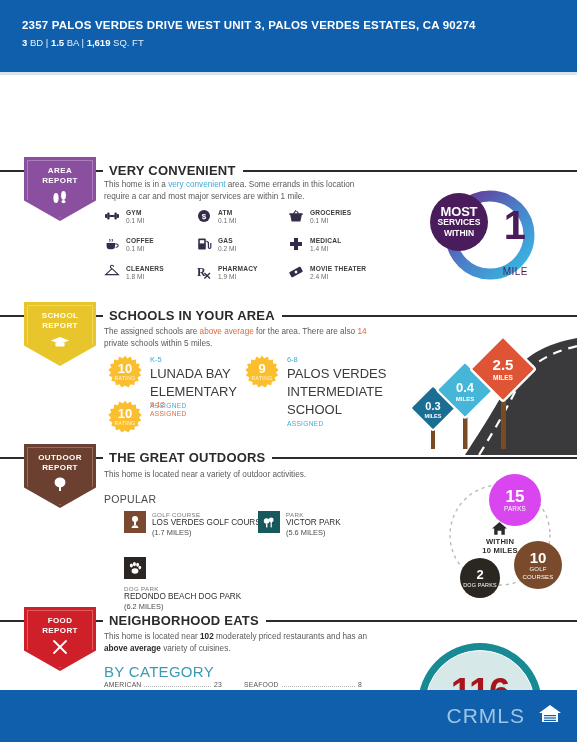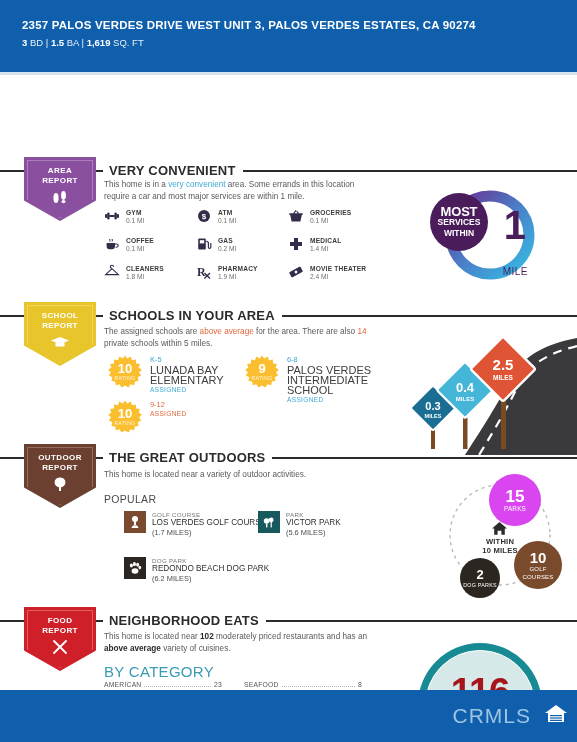--- a/index.html
+++ b/index.html
@@ -102,21 +102,21 @@
   .school { position: absolute; display: flex; gap: 8px; }
   .rate {
     position: relative; width: 34px; height: 34px; flex: 0 0 34px;
     display: flex; flex-direction: column; align-items: center; justify-content: center;
     color: #ffffff;
   }
   .rate .num { font-size: 13px; font-weight: bold; line-height: 12px; position: relative; z-index: 2; }
   .rate .lbl { font-size: 5px; letter-spacing: .4px; position: relative; z-index: 2; opacity: .85; }
   .school-info .grade { font-size: 7.4px; color: #3fa9d6; margin-bottom: 1px; }
   .school-info .grade.or { color: #e2683c; }
-  .school-info .nm { font-size: 11px; color: #3b3b3b; line-height: 10px; text-transform: uppercase; }
+  .school-info .nm { font-size: 13px; color: #3b3b3b; line-height: 18px; text-transform: uppercase; }
   .school-info .as { font-size: 6.6px; color: #3fa9d6; margin-top: 1px; letter-spacing: .3px; }
   .school-info .as.or { color: #e2683c; }
 
   
   .road-wrap { position: absolute; overflow: hidden; }
 
   
   .pop-title { position: absolute; font-size: 10.5px; color: #4a4a4a; letter-spacing: .3px; }
   .poi { position: absolute; display: flex; gap: 6px; align-items: flex-start; margin-left: 20px; }
   .poi-ico {
@@ -169,21 +169,21 @@
     width: 11px; height: 11px; background: #c2212a; color: #fff;
     display: flex; align-items: center; justify-content: center; font-size: 8px;
   }
   .fc-plus { font-size: 10px; color: #4a4a4a; margin-left: 2px; }
   .fc-lbl { font-size: 7.2px; color: #4a4a4a; margin-top: 3px; letter-spacing: .4px; }
 
   
   .footer {
     position: absolute; left: 0; bottom: 0; width: 577px; height: 52px;
     background: #0f5fac; display: flex; align-items: center; justify-content: flex-end;
-    padding-right: 8px; gap: 12px;
+    padding-right: 14px; gap: 12px;
   }
   .footer .brand {
     font-size: 21px; color: #9dc4e4; letter-spacing: 1px; font-weight: normal;
   }
 </style>
 </head>
 <body>
 
 <div class="header">
   <div class="addr">2357 PALOS VERDES DRIVE WEST UNIT 3, PALOS VERDES ESTATES, CA 90274</div>
@@ -504,21 +504,21 @@
           <rect x="8.6" y="7" width="1.2" height="5.4"></rect>
         </svg>
     </span>
     <span class="poi-txt">
       <div class="t">PARK</div>
       <div class="n">VICTOR PARK</div>
       <div class="m">(5.6 MILES)</div>
     </span>
   </div>
 
-  <div class="poi" style="left:104px; top:482px; width:180px;">
+  <div class="poi" style="left:104px; top:482px; width:180px;flex-direction:column;">
     <span class="poi-ico" style="background:#2b2622;">
       <svg width="14" height="14" viewBox="0 0 14 14" fill="#fff">
           <ellipse cx="3.4" cy="4.6" rx="1.5" ry="2"></ellipse>
           <ellipse cx="6.4" cy="3.2" rx="1.5" ry="2.1"></ellipse>
           <ellipse cx="9.6" cy="3.8" rx="1.5" ry="2"></ellipse>
           <ellipse cx="11.8" cy="6.6" rx="1.4" ry="1.8"></ellipse>
           <ellipse cx="7" cy="10" rx="3.4" ry="2.8"></ellipse>
         </svg>
     </span>
     <span class="poi-txt">

